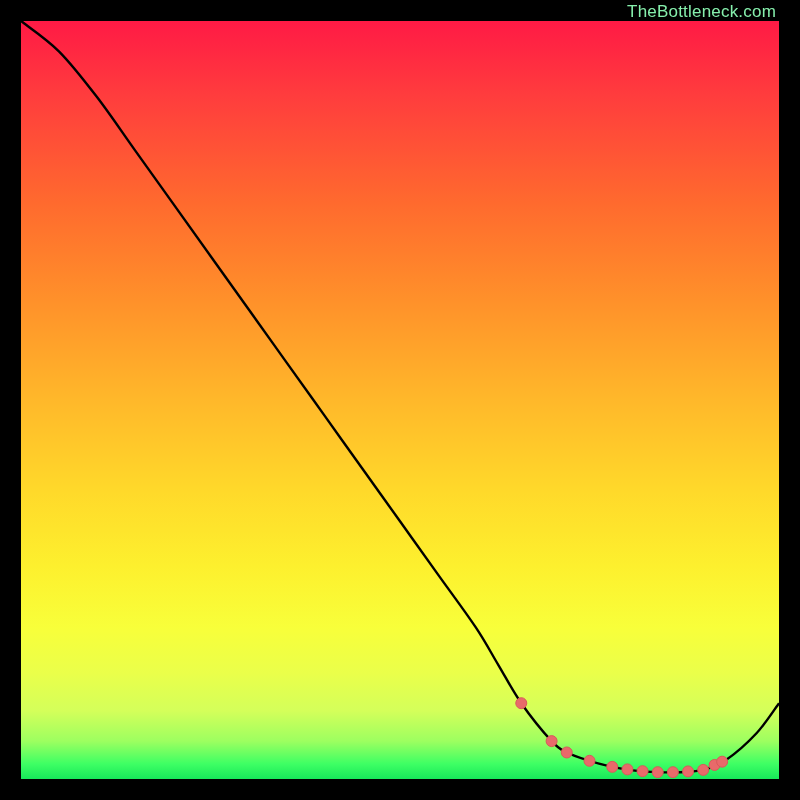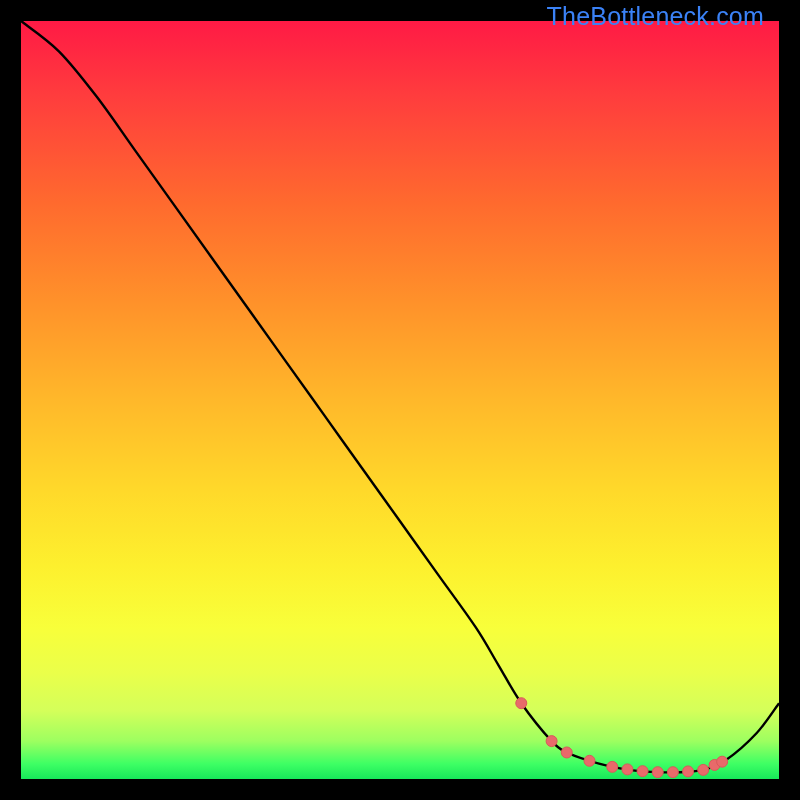--- a/index.html
+++ b/index.html
@@ -36,23 +36,23 @@
       #eaff4a 86%,
       #d4ff5a 91%,
       #9dff60 95%,
       #3eff64 98%,
       #17e85a 100%
     );
   }
   .watermark {
     position: absolute;
     top: 2px;
-    right: 36px;
-    color: #3b82f6;
-    font-size: 25px;
+    right: 24px;
+    color: #86efac;
+    font-size: 17px;
     letter-spacing: 0.2px;
     font-weight: 500;
   }
   svg.curve {
     position: absolute;
     left: 0;
     top: 0;
     width: 758px;
     height: 758px;
     overflow: visible;

